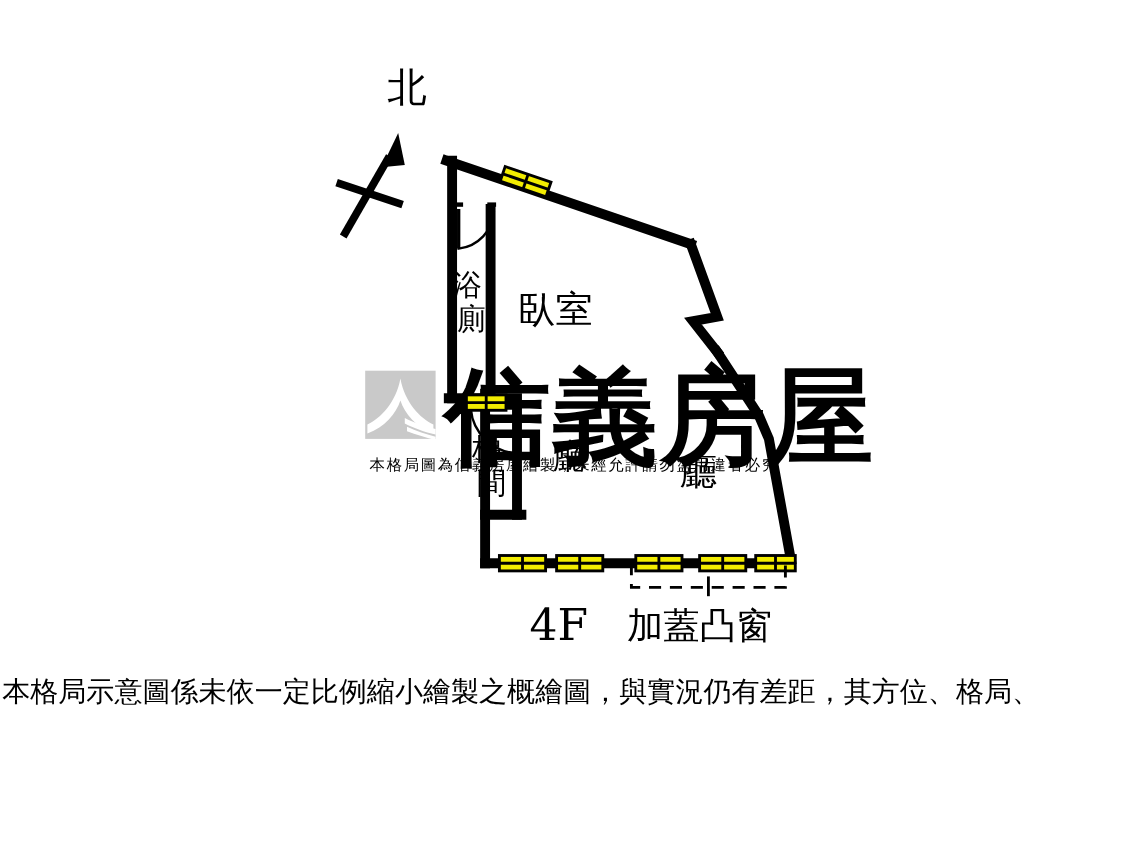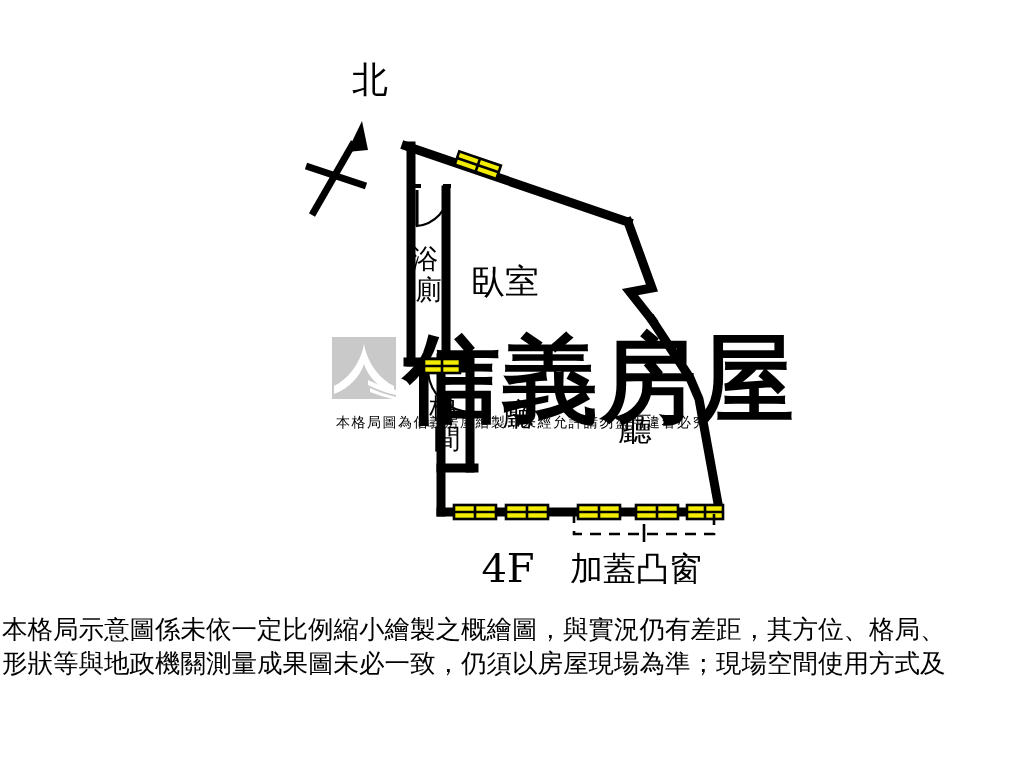--- a/index.html
+++ b/index.html
@@ -177,14 +177,13 @@
 
   <g>
     <text class="svg-text" x="508" y="582" font-size="40" text-anchor="middle">4F</text>
     <text class="svg-text" x="636" y="580" font-size="33" text-anchor="middle">加蓋凸窗</text>
   </g>
 
 </svg>
 
 <div class="disclaimer">
   <div>本格局示意圖係未依一定比例縮小繪製之概繪圖，與實況仍有差距，其方位、格局、</div>
-  <div>形狀等與地政機關測量成果圖未必一致，仍須以房屋現場為準；現場空間使用方式及</div>
 </div>
 
 </body></html>

